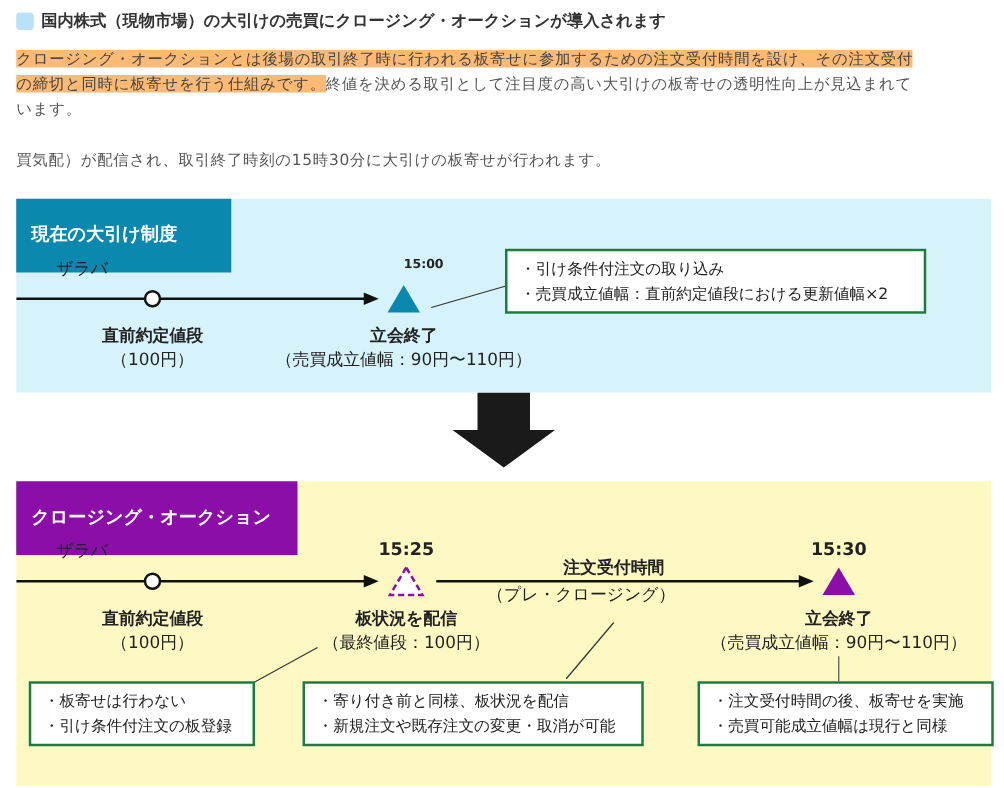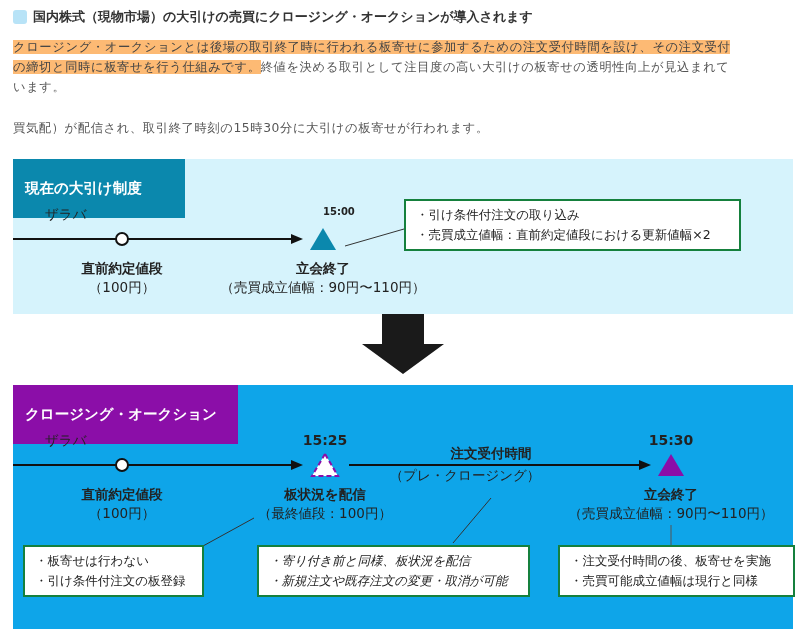--- a/index.html
+++ b/index.html
@@ -4,21 +4,21 @@
 <style>
   html, body { margin:0; padding:0; background:#ffffff; }
   body { width:803px; height:630px; position:relative; overflow:hidden;
          font-family:"DejaVu Sans", "Liberation Sans", sans-serif; color:#333; }
   .heading { position:absolute; left:13px; top:8px; font-size:13px; font-weight:bold; color:#333; display:flex; align-items:center; }
   .heading .sq { width:14px; height:14px; background:#b8e3f7; border-radius:3px; margin-right:6px; display:inline-block; }
   .para { position:absolute; left:13px; width:780px; font-size:12.3px; line-height:20px; color:#555; letter-spacing:0.6px; }
   .para .hl { background:#fdba74; color:#444; }
   .panel { position:absolute; left:13px; width:780px; }
   .panel.current { top:159px; height:155px; background:#d6f3fc; }
-  .panel.auction { top:385px; height:244px; background:#0ea5e9; }
+  .panel.auction { top:385px; height:244px; background:#fef9c3; }
   .tag { position:absolute; left:0; top:0; color:#fff; font-weight:bold; font-size:14.5px; padding:12px 12px; height:35px; line-height:35px; }
   .current .tag { background:#0b88ad; width:148px; }
   .auction .tag { background:#8b0ea8; width:201px; }
   .lbl { position:absolute; font-size:13.5px; color:#222; white-space:nowrap; }
   .b { font-weight:bold; }
   .ctr { transform:translateX(-50%); text-align:center; }
   .note { position:absolute; background:#fff; border:2px solid #15803d; font-size:12.5px; line-height:20px; padding:4px 10px; color:#222; white-space:nowrap; }
   svg.lines { position:absolute; left:0; top:0; }
 </style>
 </head>
@@ -87,21 +87,21 @@
   <div class="lbl ctr" style="left:109px; top:120px;">（100円）</div>
   <div class="lbl b ctr" style="left:312px; top:101px;">板状況を配信</div>
   <div class="lbl ctr" style="left:312px; top:120px;">（最終値段：100円）</div>
   <div class="lbl b ctr" style="left:658px; top:101px;">立会終了</div>
   <div class="lbl ctr" style="left:658px; top:120px;">（売買成立値幅：90円〜110円）</div>
 
   <div class="note" style="left:10px; top:160px; width:157px;">
     <div>・板寄せは行わない</div>
     <div>・引け条件付注文の板登録</div>
   </div>
-  <div class="note" style="left:244px; top:160px; width:249px;font-style:italic;">
+  <div class="note" style="left:229px; top:160px; width:249px;">
     <div>・寄り付き前と同様、板状況を配信</div>
     <div>・新規注文や既存注文の変更・取消が可能</div>
   </div>
   <div class="note" style="left:545px; top:160px; width:213px;">
     <div>・注文受付時間の後、板寄せを実施</div>
     <div>・売買可能成立値幅は現行と同様</div>
   </div>
 </div>
 
 </body></html>

